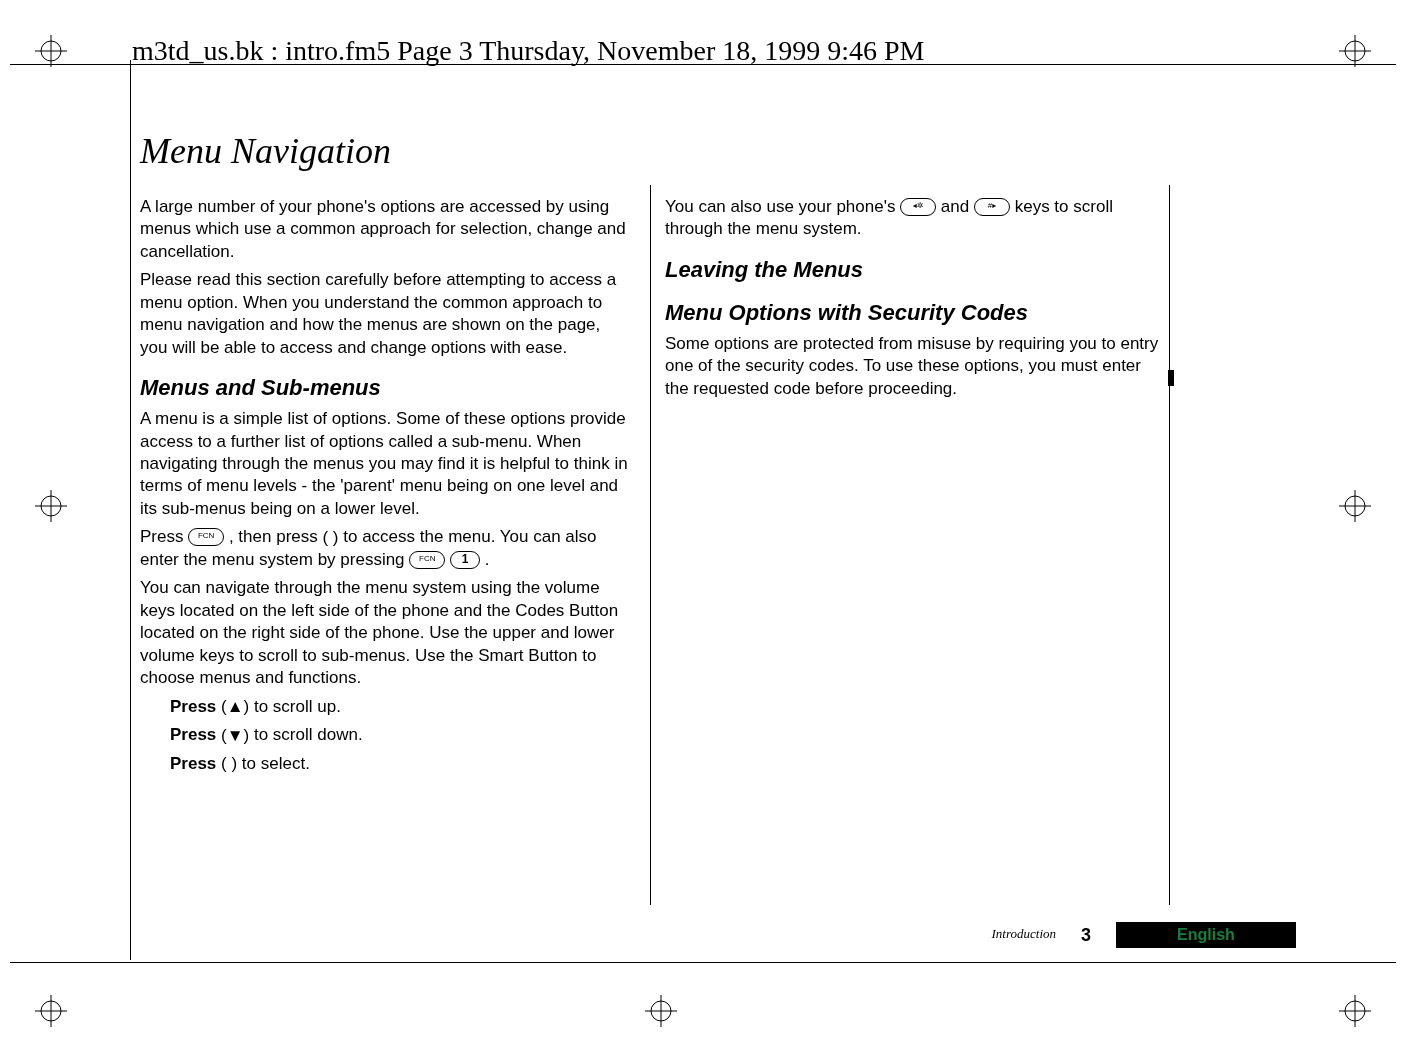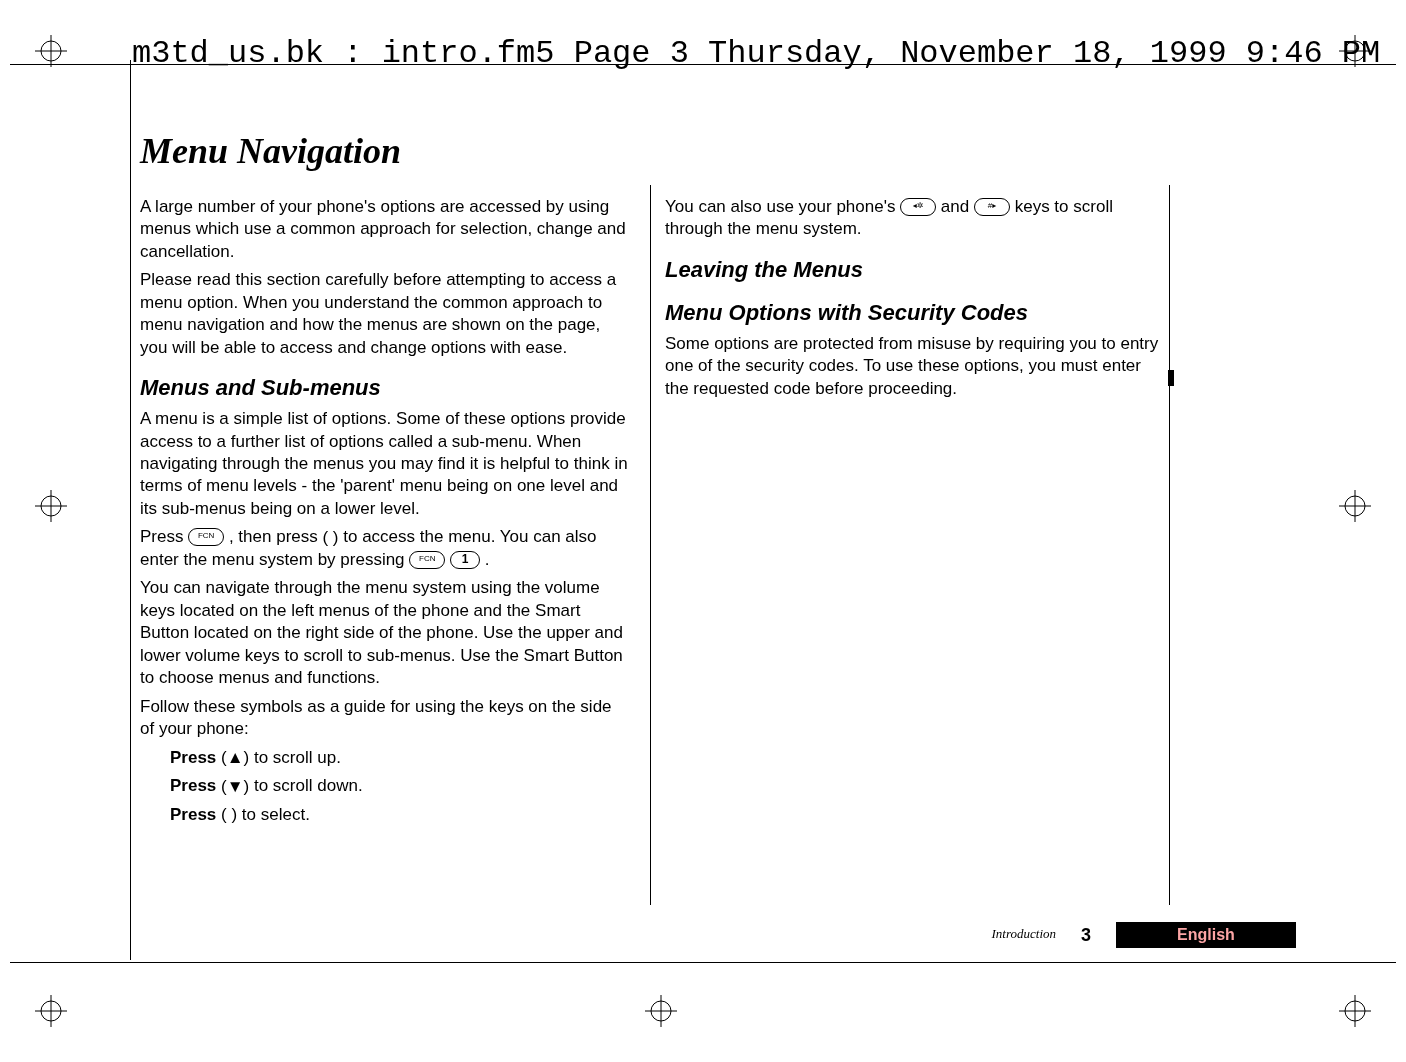--- a/index.html
+++ b/index.html
@@ -15,22 +15,22 @@
   .page {
     position: relative;
     width: 1406px;
     height: 1062px;
     box-sizing: border-box;
   }
   .header-line {
     position: absolute;
     left: 132px;
     top: 35px;
-    font-family: Liberation Mono, monospace;
-    font-size: 32px;
+    font-family: Liberation Serif, serif;
+    font-size: 28px;
   }
   .vline1 { position: absolute; left: 130px; top: 60px; width: 0; height: 900px; border-left: 1px solid #000; }
   .vline-mid { position: absolute; left: 650px; top: 185px; width: 0; height: 720px; border-left: 1px solid #000; }
   .vline-right { position: absolute; left: 1169px; top: 185px; width: 0; height: 720px; border-left: 1px solid #000; }
   .hline-top { position: absolute; left: 10px; top: 64px; width: 1386px; height: 0; border-top: 1px solid #000; }
   .hline-bottom { position: absolute; left: 10px; top: 962px; width: 1386px; height: 0; border-top: 1px solid #000; }
 
   .reg-mark {
     position: absolute;
     width: 32px;
@@ -53,21 +53,21 @@
     height: 16px;
     background: #000;
   }
 
   .title {
     position: absolute;
     left: 140px;
     top: 130px;
     font-family: "Times New Roman", serif;
     font-style: italic;
-    font-weight: bold;
+    font-weight: normal;
     font-size: 36px;
   }
 
   .col {
     position: absolute;
     top: 190px;
     width: 490px;
     font-size: 17px;
     line-height: 1.32;
   }
@@ -129,21 +129,21 @@
     font-weight: 700;
     font-size: 18px;
   }
   .footer-lang {
     position: absolute;
     right: 110px;
     top: -2px;
     width: 180px;
     height: 26px;
     background: #000;
-    color: #fca5a5;
+    color: #15803d;
     text-align: center;
     line-height: 26px;
     font-weight: 700;
     font-size: 16px;
   }
 </style>
 </head>
 <body>
 
 <div class="page">
@@ -220,22 +220,21 @@
       <span>Press </span>
       <span class="pill">FCN</span>
       <span>, then press </span>
       <span class="sidekey">( )</span>
       <span> to access the menu. You can also enter the menu system by pressing </span>
       <span class="pill">FCN</span>
       <span> </span>
       <span class="pill num">1</span>
       <span>.</span>
     </div>
-    <div class="para">You can navigate through the menu system using the volume keys located on the left menus of the phone and the Smart Button located on the right side of the phone. Use the upper and lower volume keys to scroll to sub-menus. Use the Smart Button to choose menus and functions.</div>
-    <div class="para">Follow these symbols as a guide for using the keys on the side of your phone:</div>
+    <div class="para">You can navigate through the menu system using the volume keys located on the left side of the phone and the Codes Button located on the right side of the phone. Use the upper and lower volume keys to scroll to sub-menus. Use the Smart Button to choose menus and functions.</div>
 
     <div class="para indent">
       <span class="bold">Press</span>
       <span class="sidekey"> (▲)</span>
       <span> to scroll up.</span>
     </div>
     <div class="para indent">
       <span class="bold">Press</span>
       <span class="sidekey"> (▼)</span>
       <span> to scroll down.</span>

